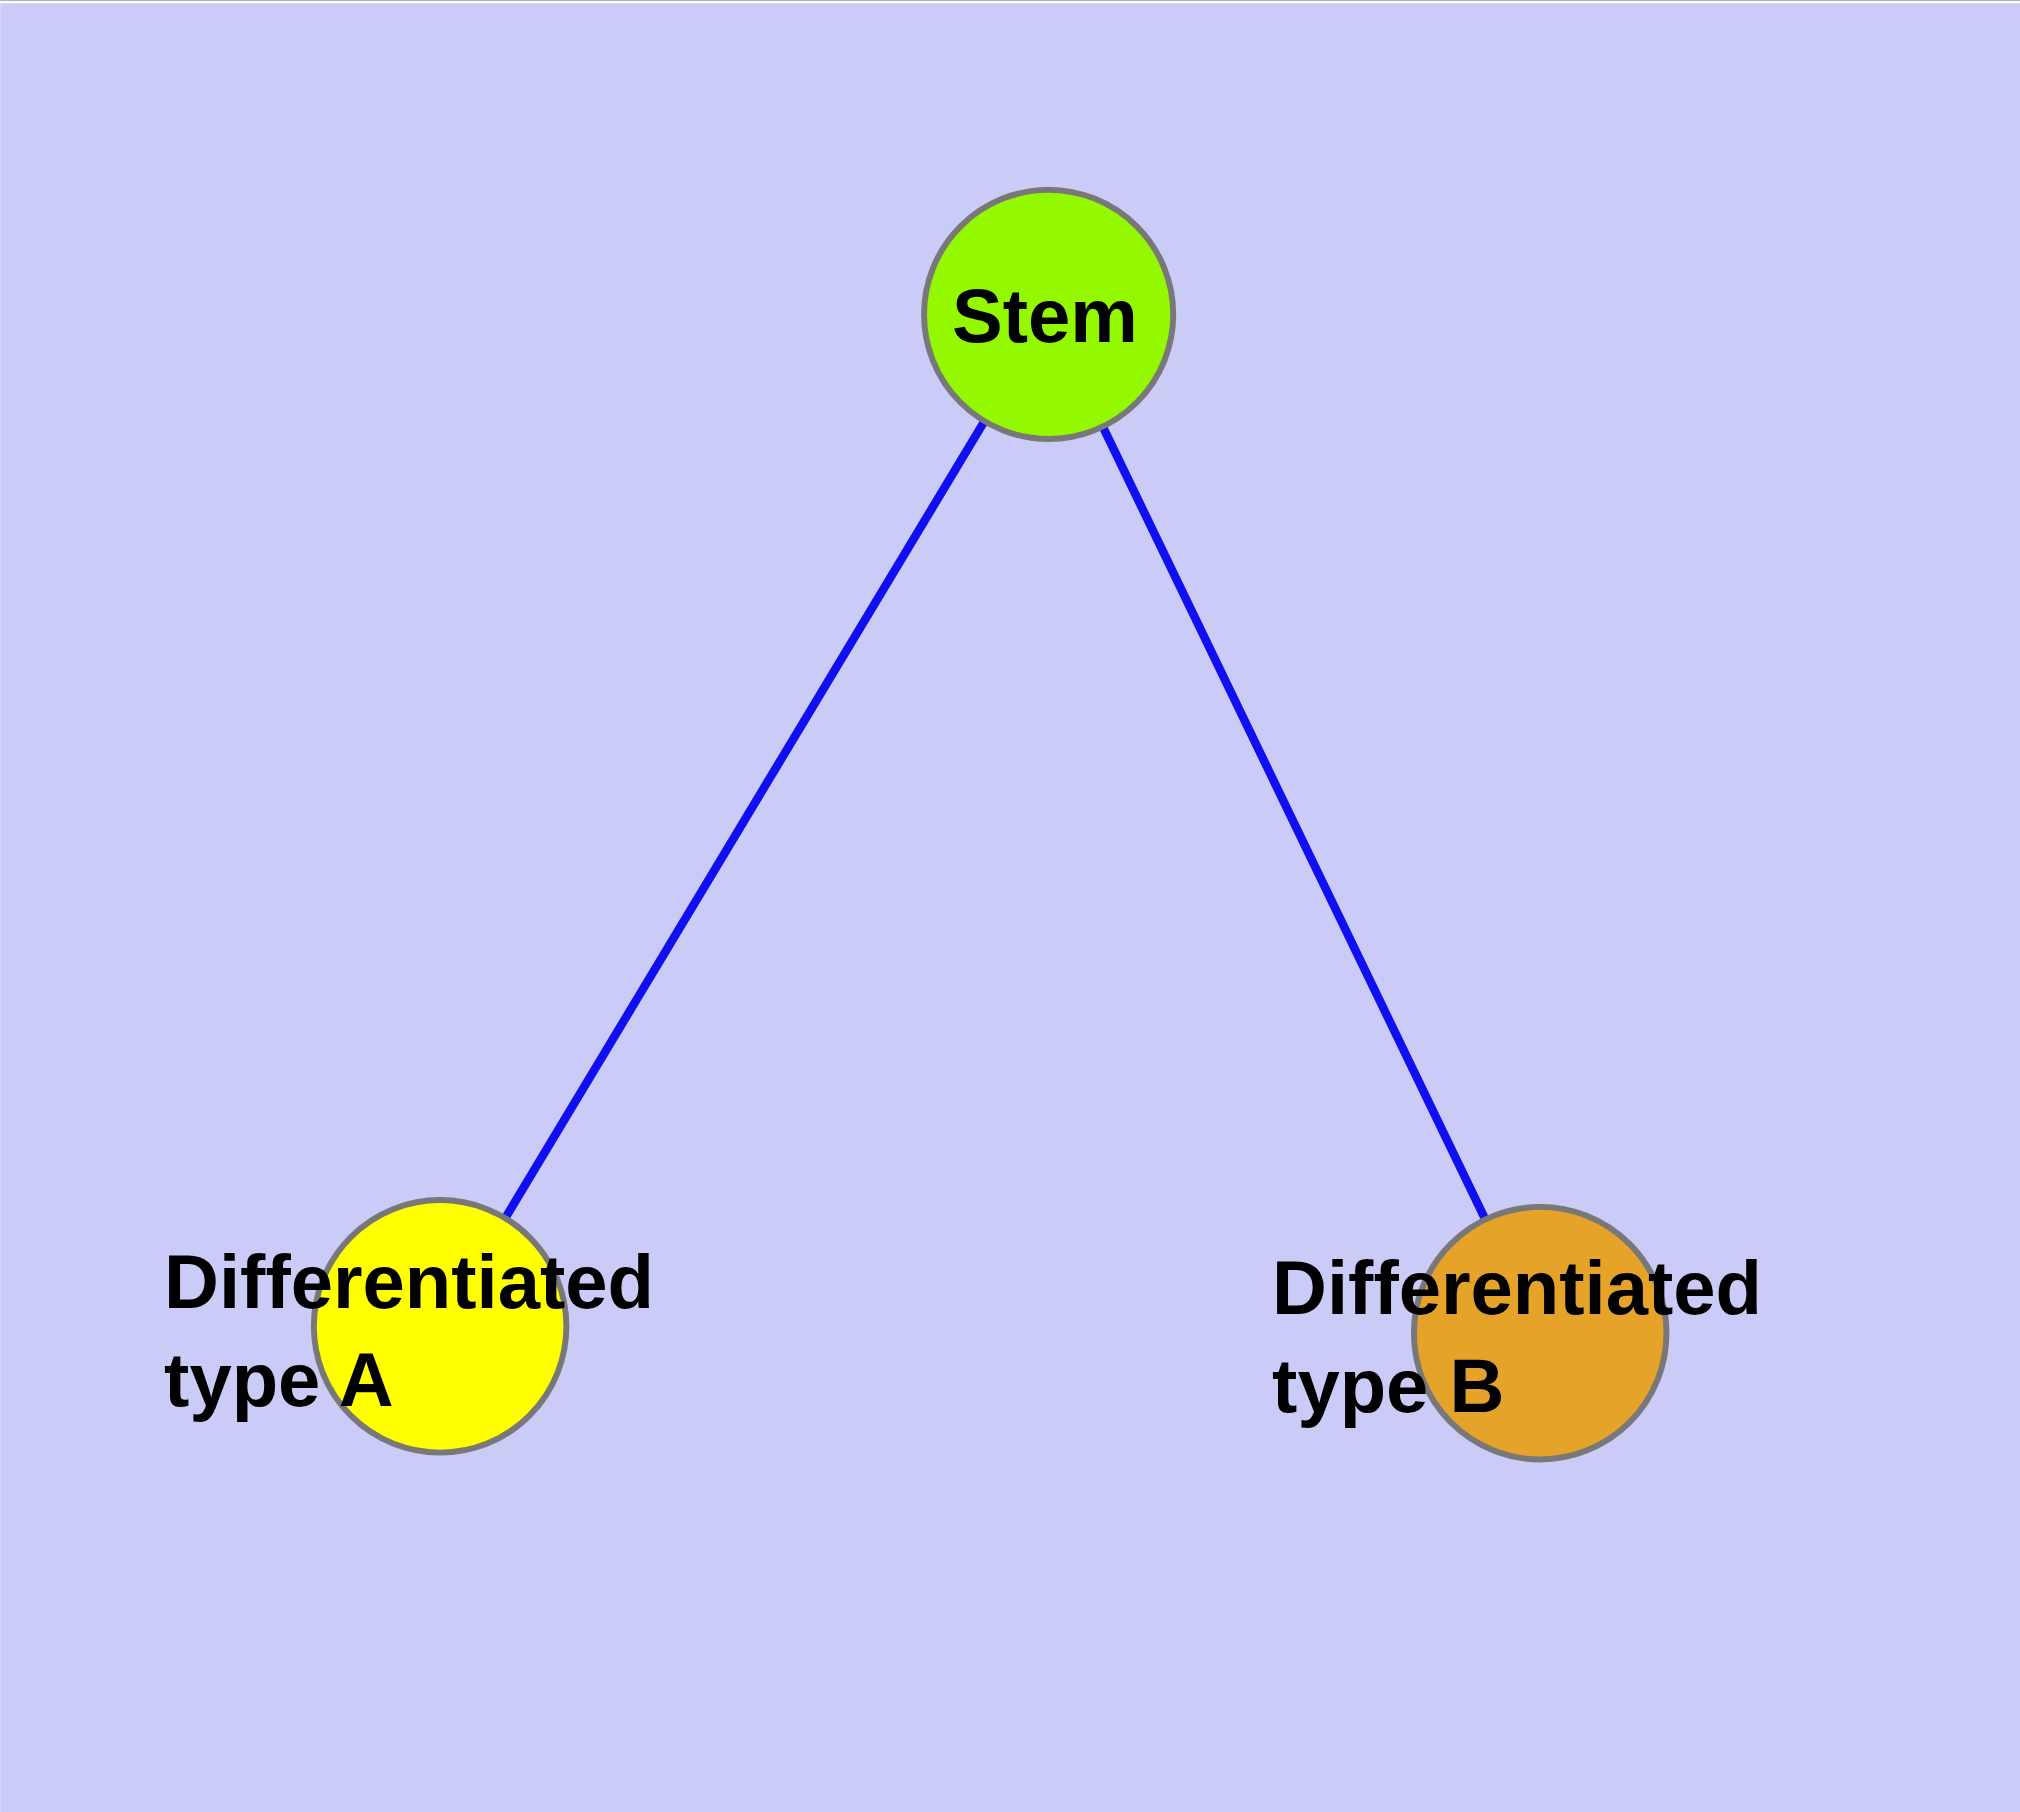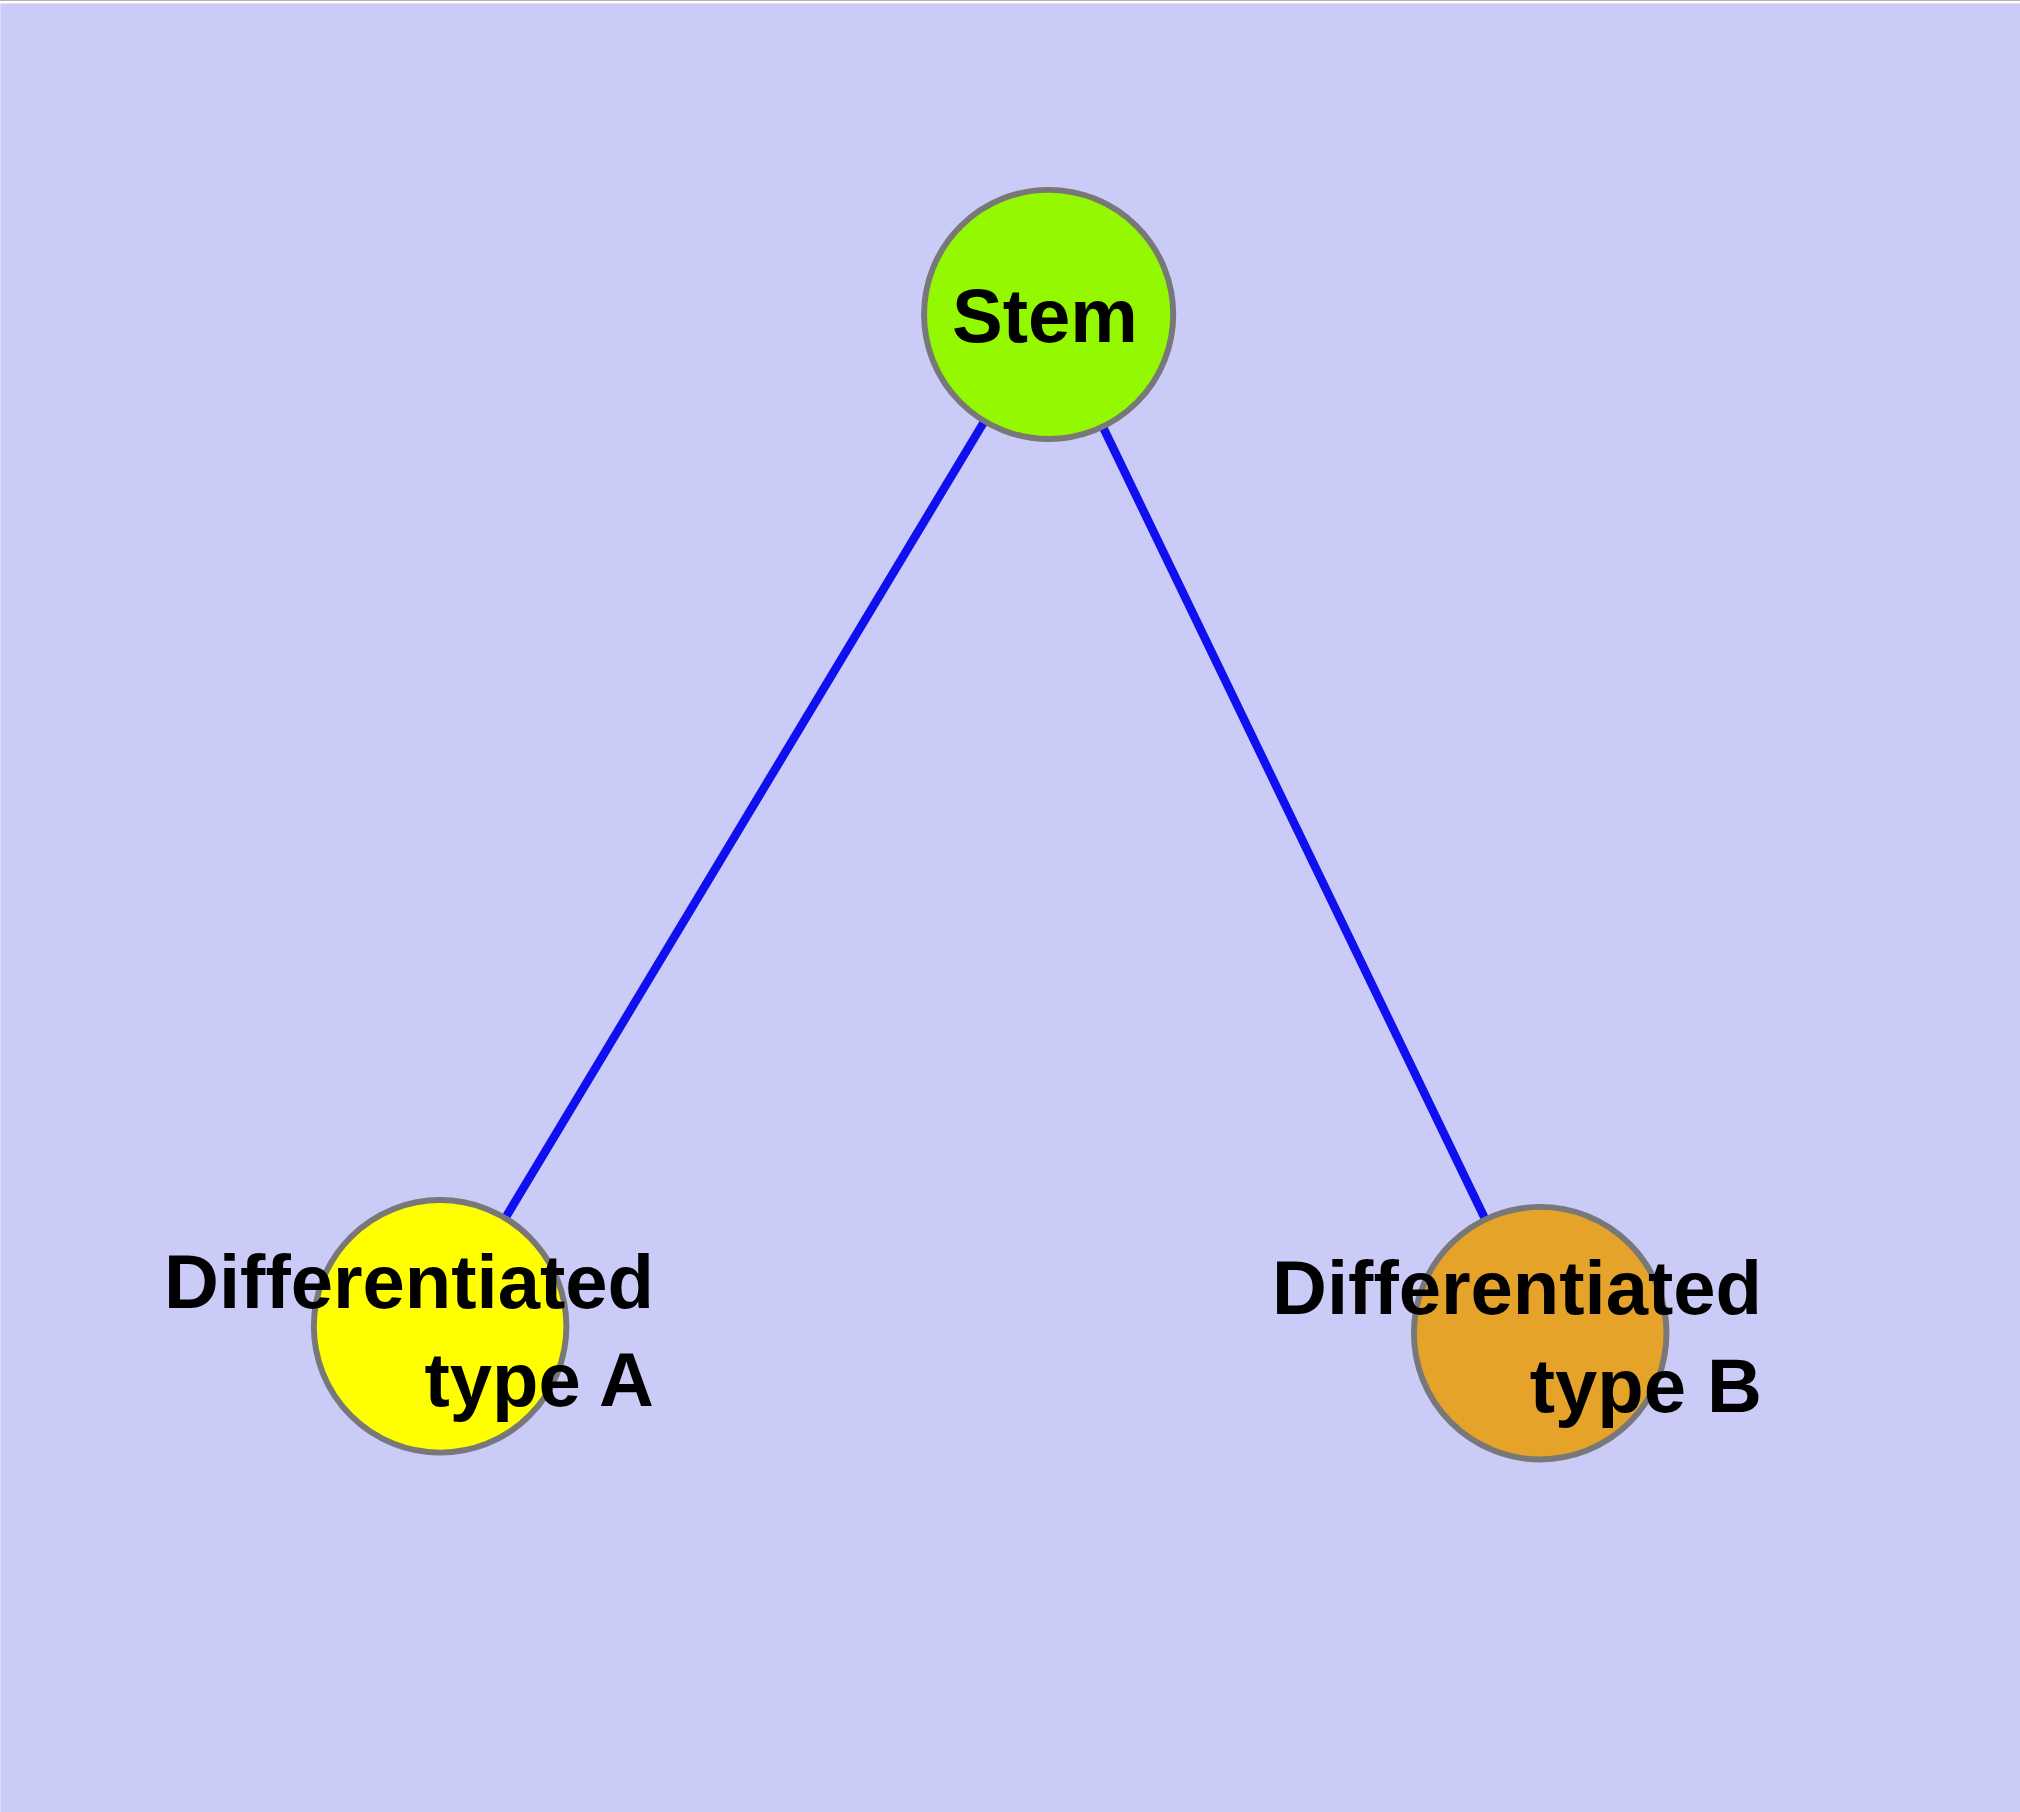--- a/index.html
+++ b/index.html
@@ -28,21 +28,21 @@
     top: 0; left: 0;
     display: block;
   }
   .node-label {
     position: absolute;
     transform: translate(-50%, -50%);
     font-weight: bold;
     font-size: 76px;
     line-height: 98px;
     color: #000000;
-    text-align: right;
+    text-align: left;
     white-space: pre-line;
     letter-spacing: 0;
   }
 </style>
 </head>
 <body>
 
 <div class="stage">
 
   <svg class="graph-svg" width="2021" height="1812" viewBox="0 0 2384 2138">

